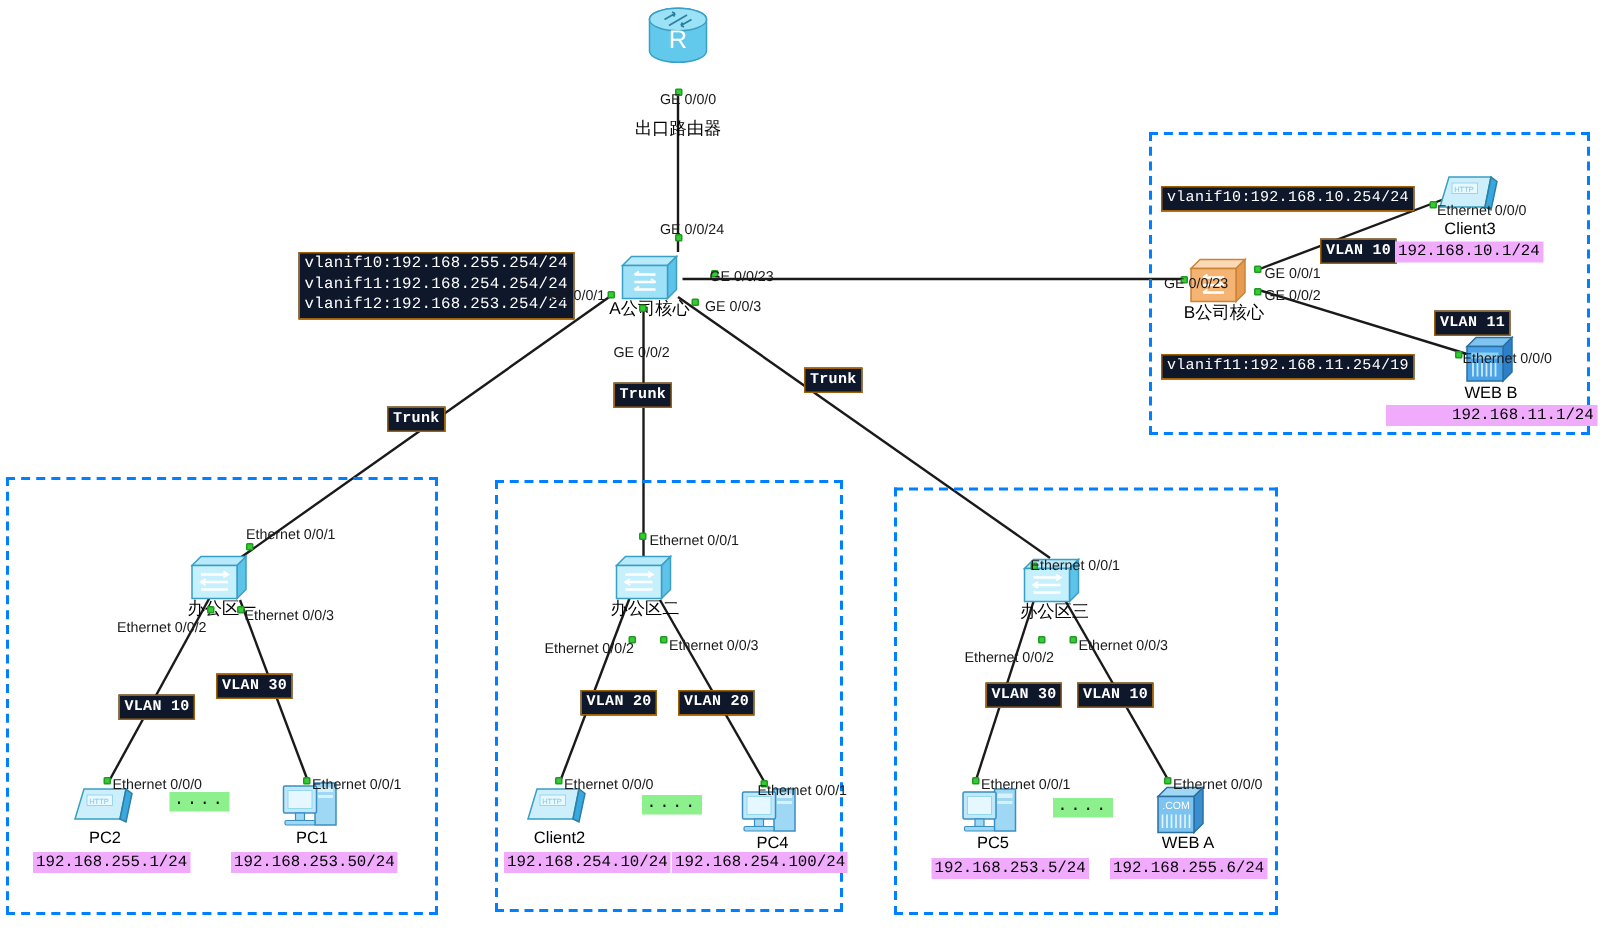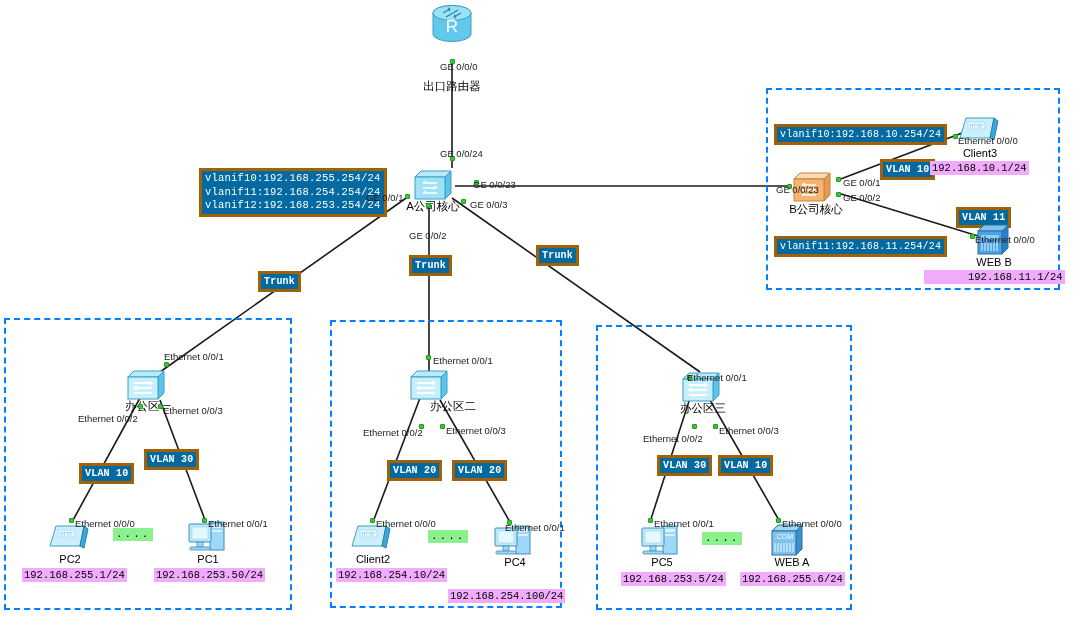--- a/index.html
+++ b/index.html
@@ -5,24 +5,24 @@
   html,body{margin:0;padding:0;background:#ffffff;}
   body{width:1080px;height:627px;position:relative;overflow:hidden;
        font-family:"Liberation Sans","DejaVu Sans",sans-serif;}
 
   #canvas{position:absolute;left:0;top:0;width:1080px;height:627px;}
 
   
   .zone{position:absolute;border:2px dashed #0080ff;box-sizing:border-box;}
 
   
-  .taglbl{position:absolute;background:#0369a1;color:#ffffff;
+  .taglbl{position:absolute;background:#0f172a;color:#ffffff;
           font-family:"Liberation Mono","DejaVu Sans Mono",monospace;
           font-size:10px;line-height:13px;letter-spacing:.2px;
-          padding:1px 3px;white-space:pre;border:3px solid #a16207;}
+          padding:1px 3px;white-space:pre;border:1px solid #a16207;}
   .taglbl.multi{font-size:10.5px;line-height:13.5px;}
   .taglbl.bold{font-weight:bold;}
 
   
   .iplbl{position:absolute;background:#f0abfc;color:#000000;
          font-family:"Liberation Mono","DejaVu Sans Mono",monospace;
          font-size:10.5px;line-height:14px;padding:0px 2px;white-space:nowrap;}
 
   
   .dots{position:absolute;background:#8cf08c;color:#000;
@@ -138,21 +138,21 @@
       <polygon points="4,11 34,11 40,5 10,5" fill="#fbd9b4" stroke="#c98436" stroke-width="1"></polygon>
       <polygon points="34,11 40,5 40,27 34,33" fill="#e89a52" stroke="#c98436" stroke-width="1"></polygon>
       <rect x="4" y="11" width="30" height="22" fill="#f5b374" stroke="#c98436" stroke-width="1"></rect>
       <path d="M12 17 L26 17 M12 22 L26 22 M12 27 L26 27" stroke="#ffffff" stroke-width="1.6"></path>
       <path d="M12 17 l3 -2 M26 22 l-3 -2 M12 27 l3 -2" stroke="#ffffff" stroke-width="1.4" fill="none"></path>
     </svg>
   </div>
   <div class="devname cn" style="left:778px;top:203px;width:76px;">B公司核心</div>
 
   <div class="taglbl" style="left:774px;top:124px;">vlanif10:192.168.10.254/24</div>
-  <div class="taglbl" style="left:774px;top:236px;">vlanif11:192.168.11.254/24</div>
+  <div class="taglbl" style="left:774px;top:236px;">vlanif11:192.168.11.254/19</div>
 
   <div class="pdot" style="left:787px;top:184px;"></div>
   <div class="iftext" style="left:776px;top:184px;">GE 0/0/23</div>
 
   <div class="pdot" style="left:836px;top:177px;"></div>
   <div class="iftext" style="left:843px;top:177px;">GE 0/0/1</div>
 
   <div class="pdot" style="left:836px;top:192px;"></div>
   <div class="iftext" style="left:843px;top:192px;">GE 0/0/2</div>
 
@@ -246,21 +246,21 @@
 
   <div class="dev" style="left:407px;top:366px;">
     <svg width="44" height="36" viewBox="0 0 44 36">
       <polygon points="4,11 34,11 40,5 10,5" fill="#b9eafb" stroke="#3a9fc4" stroke-width="1"></polygon>
       <polygon points="34,11 40,5 40,27 34,33" fill="#5ec3e8" stroke="#3a9fc4" stroke-width="1"></polygon>
       <rect x="4" y="11" width="30" height="22" fill="#c7f0fd" stroke="#3a9fc4" stroke-width="1"></rect>
       <path d="M10 17 L28 17 M10 22 L28 22 M10 27 L28 27" stroke="#ffffff" stroke-width="1.8"></path>
       <path d="M25 15 l3 2 -3 2 M13 20 l-3 2 3 2" stroke="#ffffff" stroke-width="1.4" fill="none"></path>
     </svg>
   </div>
-  <div class="devname cn" style="left:400px;top:400px;width:60px;margin-left:23px;">办公区二</div>
+  <div class="devname cn" style="left:400px;top:400px;width:60px;">办公区二</div>
   <div class="pdot" style="left:426px;top:355px;"></div>
   <div class="iftext" style="left:433px;top:355px;">Ethernet 0/0/1</div>
   <div class="pdot" style="left:419px;top:424px;"></div>
   <div class="iftext" style="left:363px;top:427px;">Ethernet 0/0/2</div>
   <div class="pdot" style="left:440px;top:424px;"></div>
   <div class="iftext" style="left:446px;top:425px;">Ethernet 0/0/3</div>
 
   <div class="taglbl bold" style="left:387px;top:460px;">VLAN 20</div>
   <div class="taglbl bold" style="left:452px;top:460px;">VLAN 20</div>
 
@@ -286,21 +286,21 @@
       <rect x="29" y="12" width="10" height="2" fill="#d9f1fd"></rect>
       <rect x="6" y="6" width="22" height="18" rx="1" fill="#bfe8fa" stroke="#3a8fc0" stroke-width="1"></rect>
       <rect x="9" y="9" width="16" height="12" fill="#e6f8ff" stroke="#8fd4ee" stroke-width="0.6"></rect>
       <rect x="14" y="24" width="6" height="5" fill="#9fd8f5" stroke="#3a8fc0" stroke-width="0.8"></rect>
       <rect x="7" y="29" width="20" height="3" rx="1" fill="#9fd8f5" stroke="#3a8fc0" stroke-width="0.8"></rect>
     </svg>
   </div>
   <div class="pdot" style="left:507px;top:520px;"></div>
   <div class="iftext" style="left:505px;top:522px;">Ethernet 0/0/1</div>
   <div class="devname" style="left:485px;top:556px;width:60px;">PC4</div>
-  <div class="iplbl" style="left:448px;top:568px;margin-top:21px;">192.168.254.100/24</div>
+  <div class="iplbl" style="left:448px;top:568px;">192.168.254.100/24</div>
 
   <div class="dev" style="left:679px;top:368px;">
     <svg width="44" height="36" viewBox="0 0 44 36">
       <polygon points="4,11 34,11 40,5 10,5" fill="#b9eafb" stroke="#3a9fc4" stroke-width="1"></polygon>
       <polygon points="34,11 40,5 40,27 34,33" fill="#5ec3e8" stroke="#3a9fc4" stroke-width="1"></polygon>
       <rect x="4" y="11" width="30" height="22" fill="#c7f0fd" stroke="#3a9fc4" stroke-width="1"></rect>
       <path d="M10 17 L28 17 M10 22 L28 22 M10 27 L28 27" stroke="#ffffff" stroke-width="1.8"></path>
       <path d="M25 15 l3 2 -3 2 M13 20 l-3 2 3 2" stroke="#ffffff" stroke-width="1.4" fill="none"></path>
     </svg>
   </div>

